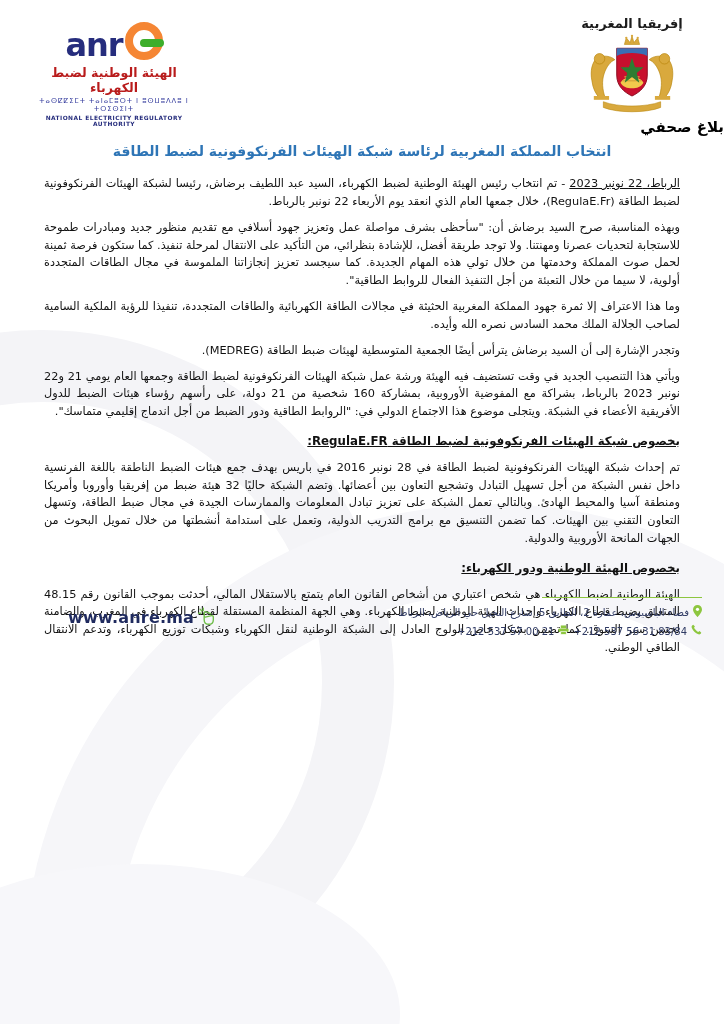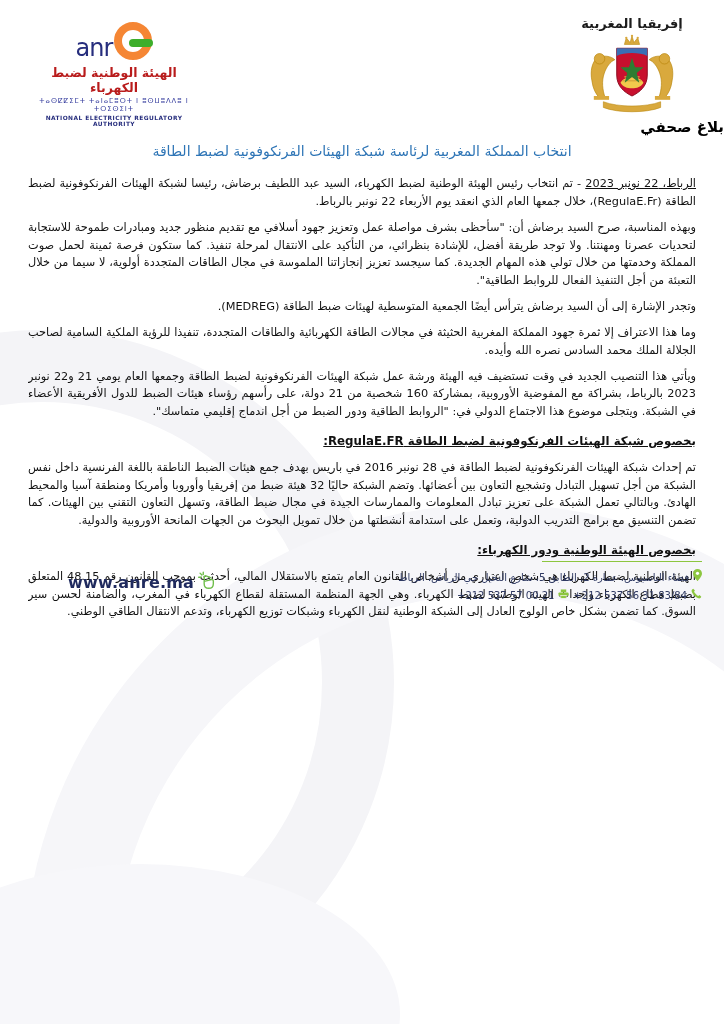--- a/index.html
+++ b/index.html
@@ -19,43 +19,43 @@
   }
   .blob-bottom{
     position:absolute;left:-120px;bottom:-140px;width:520px;height:300px;
     border-radius:50%;background:#f7f7fa;z-index:0;
   }
   .layer{position:relative;z-index:1;}
 
   
   .header{position:relative;height:100px;}
   .logo{position:absolute;top:22px;left:34px;width:160px;direction:ltr;text-align:center;}
-  .logo-word{font-weight:normal;font-size:24px;line-height:.85;color:#262D7D;letter-spacing:-1px;}
+  .logo-word{font-weight:bold;font-size:32px;line-height:.85;color:#262D7D;letter-spacing:-1px;}
   .e-mark{
     display:inline-block;width:22px;height:22px;border:8px solid #F58634;border-radius:50%;
     vertical-align:-4px;margin-left:2px;position:relative;
   }
   .e-mark::after{
     content:"";position:absolute;top:9px;right:-9px;width:24px;height:8px;
     background:#3DAE2B;border-radius:4px;
   }
   .logo-ar{font-size:12.5px;font-weight:bold;color:#b91c1c;margin-top:5px;direction:rtl;}
   .logo-tf{font-size:6.8px;color:#3A41A0;letter-spacing:1px;margin-top:2px;}
   .logo-en{font-size:5.9px;font-weight:bold;color:#262D7D;letter-spacing:.45px;margin-top:2px;}
   .crest{position:absolute;top:16px;right:32px;width:120px;text-align:center;}
   .crest-title{font-size:13px;font-weight:bold;color:#1c1c1c;}
   .crest svg{display:block;margin:2px auto 0;}
 
   
   .kicker{text-align:right;font-size:15px;font-weight:bold;color:#000;margin:18px 0 0;}
-  .headline{text-align:center;font-size:14px;font-weight:normal;color:#2E75B6;margin:7px 46px 16px;}
+  .headline{text-align:center;font-size:14px;font-weight:bold;color:#2E75B6;margin:7px 46px 16px;}
 
   
   .content{
-    margin:13px 28px 0;max-height:772px;overflow:hidden;
+    margin:13px 44px 0;max-height:772px;overflow:hidden;
     font-size:11.3px;line-height:1.58;text-align:justify;
   }
   .content p{margin:0 0 8px;}
   .u{text-decoration:underline;}
   .sec-head{
     font-weight:bold;text-decoration:underline;font-size:11.8px;margin:11px 0 8px;
   }
 
   
   .footer-right{
@@ -119,22 +119,22 @@
         </svg>
       </div>
     </div>
 
     <div class="kicker">بلاغ صحفي</div>
     <div class="headline">انتخاب المملكة المغربية لرئاسة شبكة الهيئات الفرنكوفونية لضبط الطاقة</div>
 
     <div class="content">
       <p><span class="u">الرباط، 22 نونبر 2023</span><span> - تم انتخاب رئيس الهيئة الوطنية لضبط الكهرباء، السيد عبد اللطيف برضاش، رئيسا لشبكة الهيئات الفرنكوفونية لضبط الطاقة (RegulaE.Fr)، خلال جمعها العام الذي انعقد يوم الأربعاء 22 نونبر بالرباط.</span></p>
       <p>وبهذه المناسبة، صرح السيد برضاش أن: "سأحظى بشرف مواصلة عمل وتعزيز جهود أسلافي مع تقديم منظور جديد ومبادرات طموحة للاستجابة لتحديات عصرنا ومهنتنا. ولا توجد طريقة أفضل، للإشادة بنظرائي، من التأكيد على الانتقال لمرحلة تنفيذ. كما ستكون فرصة ثمينة لحمل صوت المملكة وخدمتها من خلال تولي هذه المهام الجديدة. كما سيجسد تعزيز إنجازاتنا الملموسة في مجال الطاقات المتجددة أولوية، لا سيما من خلال التعبئة من أجل التنفيذ الفعال للروابط الطاقية".</p>
+      <p>وما هذا الاعتراف إلا ثمرة جهود المملكة المغربية الحثيثة في مجالات الطاقة الكهربائية والطاقات المتجددة، تنفيذا للرؤية الملكية السامية لصاحب الجلالة الملك محمد السادس نصره الله وأيده.</p>
       <p>وتجدر الإشارة إلى أن السيد برضاش يترأس أيضًا الجمعية المتوسطية لهيئات ضبط الطاقة (MEDREG).</p>
-      <p>وما هذا الاعتراف إلا ثمرة جهود المملكة المغربية الحثيثة في مجالات الطاقة الكهربائية والطاقات المتجددة، تنفيذا للرؤية الملكية السامية لصاحب الجلالة الملك محمد السادس نصره الله وأيده.</p>
       <p>ويأتي هذا التنصيب الجديد في وقت تستضيف فيه الهيئة ورشة عمل شبكة الهيئات الفرنكوفونية لضبط الطاقة وجمعها العام يومي 21 و22 نونبر 2023 بالرباط، بشراكة مع المفوضية الأوروبية، بمشاركة 160 شخصية من 21 دولة، على رأسهم رؤساء هيئات الضبط للدول الأفريقية الأعضاء في الشبكة. ويتجلى موضوع هذا الاجتماع الدولي في: "الروابط الطاقية ودور الضبط من أجل اندماج إقليمي متماسك".</p>
 
       <div class="sec-head">بخصوص شبكة الهيئات الفرنكوفونية لضبط الطاقة RegulaE.FR:</div>
       <p>تم إحداث شبكة الهيئات الفرنكوفونية لضبط الطاقة في 28 نونبر 2016 في باريس بهدف جمع هيئات الضبط الناطقة باللغة الفرنسية داخل نفس الشبكة من أجل تسهيل التبادل وتشجيع التعاون بين أعضائها. وتضم الشبكة حاليًا 32 هيئة ضبط من إفريقيا وأوروبا وأمريكا ومنطقة آسيا والمحيط الهادئ. وبالتالي تعمل الشبكة على تعزيز تبادل المعلومات والممارسات الجيدة في مجال ضبط الطاقة، وتسهل التعاون التقني بين الهيئات. كما تضمن التنسيق مع برامج التدريب الدولية، وتعمل على استدامة أنشطتها من خلال تمويل البحوث من الجهات المانحة الأوروبية والدولية.</p>
 
       <div class="sec-head">بخصوص الهيئة الوطنية ودور الكهرباء:</div>
       <p>الهيئة الوطنية لضبط الكهرباء هي شخص اعتباري من أشخاص القانون العام يتمتع بالاستقلال المالي، أحدثت بموجب القانون رقم 48.15 المتعلق بضبط قطاع الكهرباء وإحداث الهيئة الوطنية لضبط الكهرباء. وهي الجهة المنظمة المستقلة لقطاع الكهرباء في المغرب، والضامنة لحسن سير السوق. كما تضمن بشكل خاص الولوج العادل إلى الشبكة الوطنية لنقل الكهرباء وشبكات توزيع الكهرباء، وتدعم الانتقال الطاقي الوطني.</p>
     </div>
 
     <div class="footer-right">

